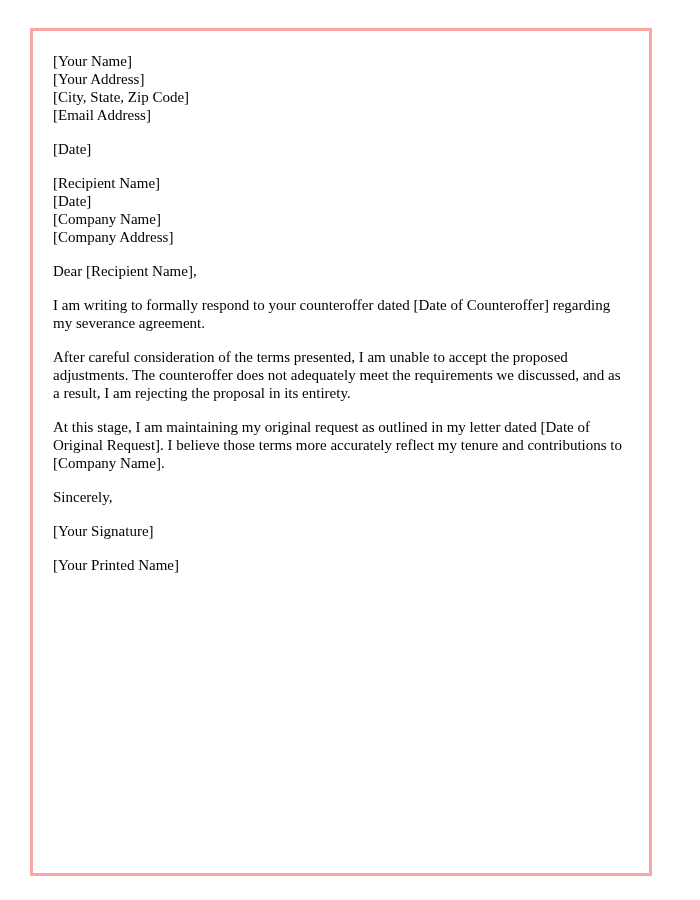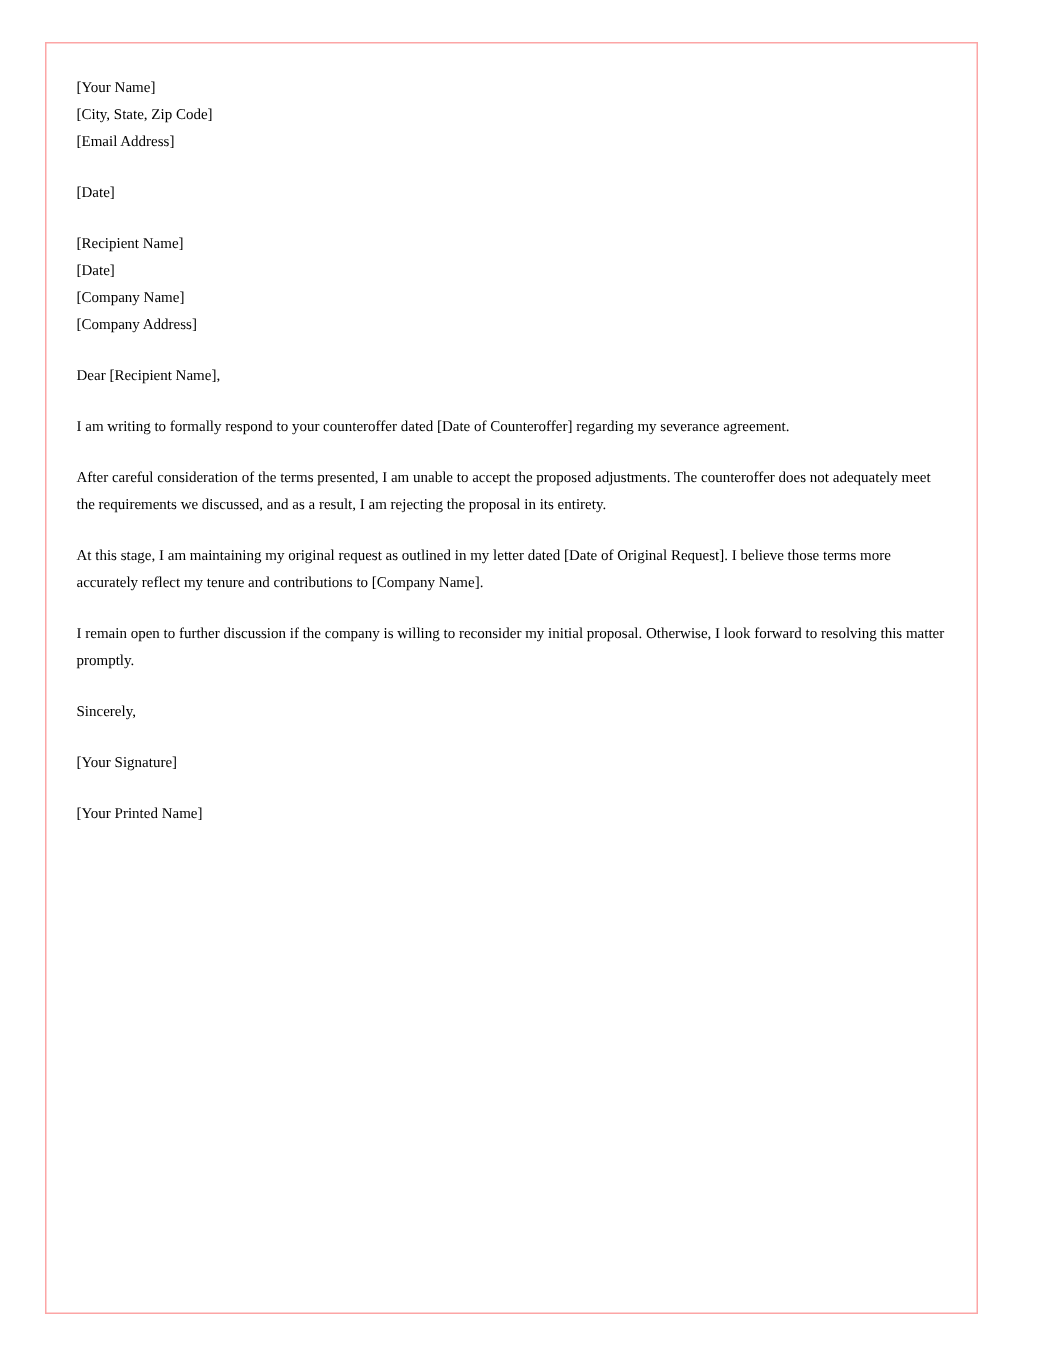--- a/index.html
+++ b/index.html
@@ -10,25 +10,25 @@
     height: 900px;
     overflow: hidden;
   }
   .page {
     position: absolute;
     left: 30px;
     top: 28px;
     width: 622px;
     height: 848px;
     box-sizing: border-box;
-    border: 1px solid #fca5a5;
+    border: 3px solid #fca5a5;
     background: #ffffff;
     padding: 21px 20px 20px 20px;
     font-family: "Liberation Serif", "DejaVu Serif", serif;
-    font-size: 10px;
+    font-size: 15px;
     line-height: 18px;
     color: #000000;
   }
   .block {
     margin: 0 0 16px 0;
   }
   .line {
     margin: 0;
     padding: 0;
   }
@@ -37,40 +37,40 @@
     padding: 0;
   }
 </style>
 </head>
 <body>
 
 <div class="page">
 
   <div class="block">
     <div class="line">[Your Name]</div>
+    <div class="line">[Your Address]</div>
     <div class="line">[City, State, Zip Code]</div>
     <div class="line">[Email Address]</div>
   </div>
 
   <div class="block">[Date]</div>
 
   <div class="block">
     <div class="line">[Recipient Name]</div>
     <div class="line">[Date]</div>
     <div class="line">[Company Name]</div>
     <div class="line">[Company Address]</div>
   </div>
 
 
   <p class="para">Dear [Recipient Name],</p>
 
   <p class="para">I am writing to formally respond to your counteroffer dated [Date of Counteroffer] regarding my severance agreement.</p>
   <p class="para">After careful consideration of the terms presented, I am unable to accept the proposed adjustments. The counteroffer does not adequately meet the requirements we discussed, and as a result, I am rejecting the proposal in its entirety.</p>
   <p class="para">At this stage, I am maintaining my original request as outlined in my letter dated [Date of Original Request]. I believe those terms more accurately reflect my tenure and contributions to [Company Name].</p>
-  <p class="para">I remain open to further discussion if the company is willing to reconsider my initial proposal. Otherwise, I look forward to resolving this matter promptly.</p>
 
   <p class="para">Sincerely,</p>
 
   <p class="para">[Your Signature]</p>
 
   <p class="para">[Your Printed Name]</p>
 
 </div>
 
 </body></html>

